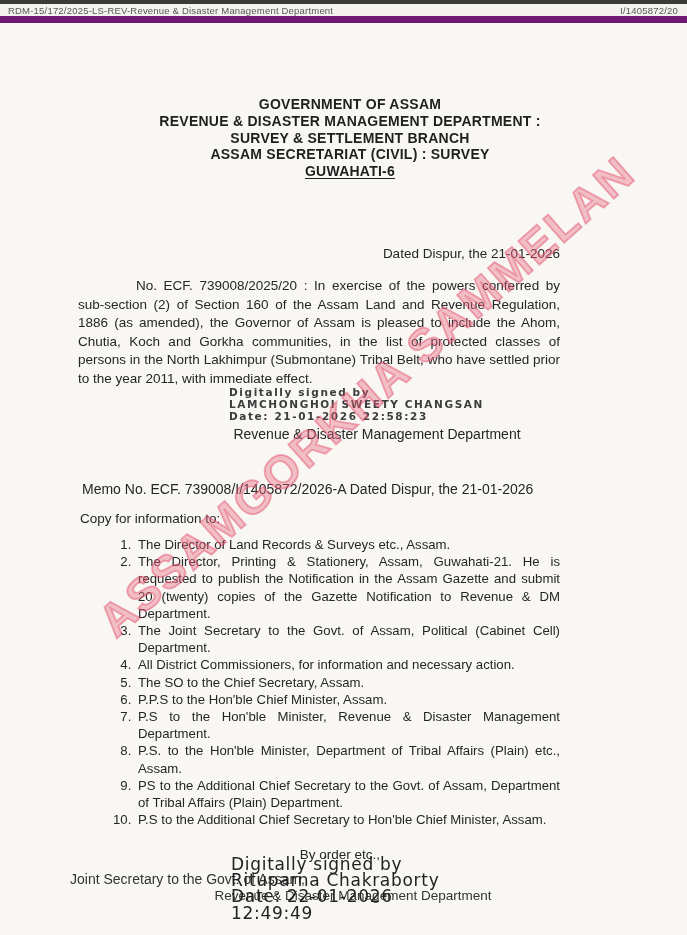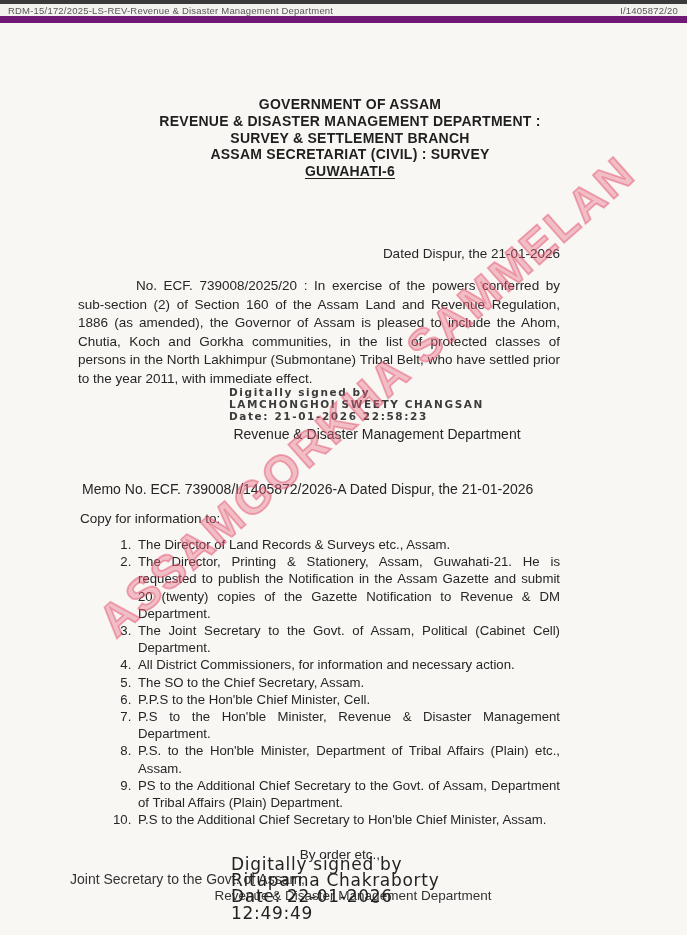--- a/index.html
+++ b/index.html
@@ -138,21 +138,21 @@
 
   <div class="copy-heading">Copy for information to:</div>
 
   <div class="copy-list">
     <ol>
       <li>The Director of Land Records &amp; Surveys etc., Assam.</li>
       <li>The Director, Printing &amp; Stationery, Assam, Guwahati-21. He is requested to publish the Notification in the Assam Gazette and submit 20 (twenty) copies of the Gazette Notification to Revenue &amp; DM Department.</li>
       <li>The Joint Secretary to the Govt. of Assam, Political (Cabinet Cell) Department.</li>
       <li>All District Commissioners, for information and necessary action.</li>
       <li>The SO to the Chief Secretary, Assam.</li>
-      <li>P.P.S to the Hon'ble Chief Minister, Cell.</li>
+      <li>P.P.S to the Hon'ble Chief Minister, Assam.</li>
       <li>P.S to the Hon'ble Minister, Revenue &amp; Disaster Management Department.</li>
       <li>P.S. to the Hon'ble Minister, Department of Tribal Affairs (Plain) etc., Assam.</li>
       <li>PS to the Additional Chief Secretary to the Govt. of Assam, Department of Tribal Affairs (Plain) Department.</li>
       <li>P.S to the Additional Chief Secretary to Hon'ble Chief Minister, Assam.</li>
     </ol>
   </div>
 
   <div class="by-order">By order etc.,</div>
 
   <div class="sig-bottom">

